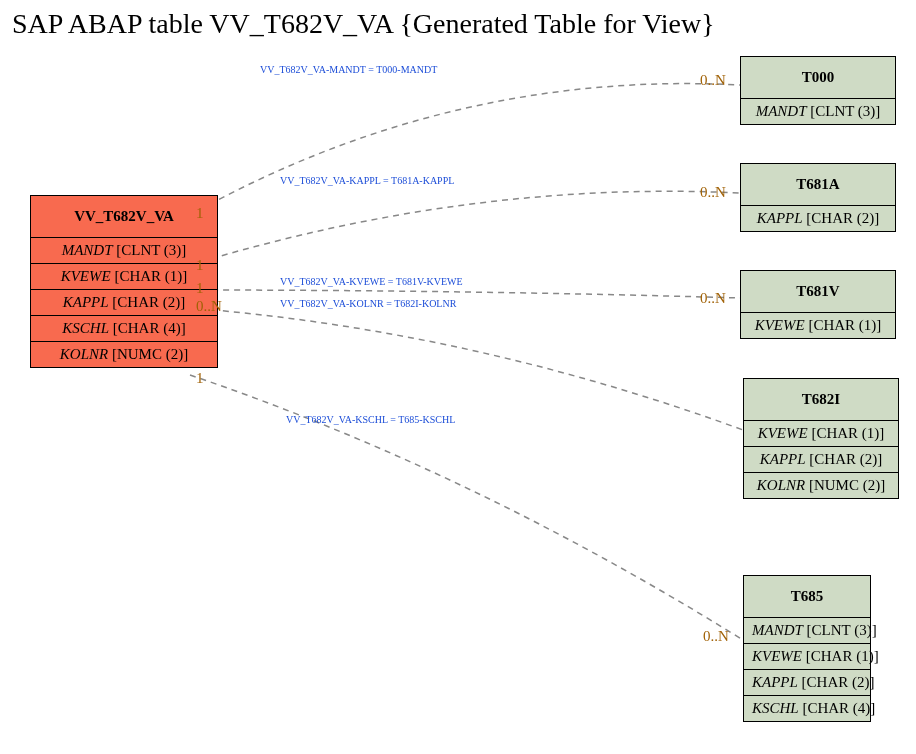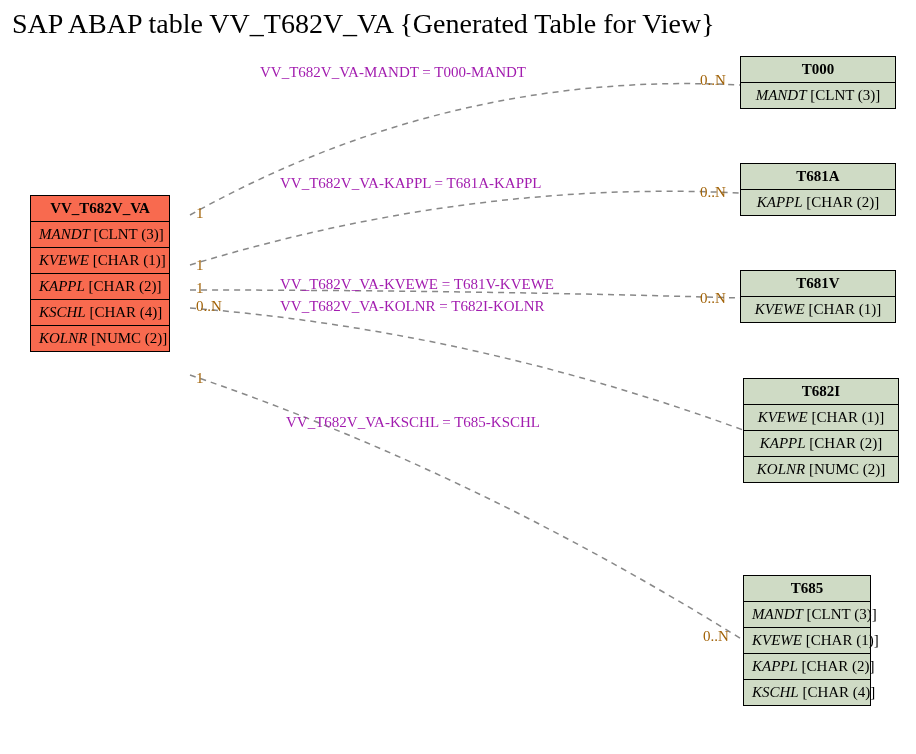--- a/index.html
+++ b/index.html
@@ -32,36 +32,36 @@
   .entity {
     position: absolute;
     border: 1px solid #000;
     font-size: 15px;
     text-align: center;
     background: #fff;
   }
   .entity .hdr {
     font-weight: bold;
     border-bottom: 1px solid #000;
-    padding: 4px 8px;
+    padding: 12px 8px;
     white-space: nowrap;
   }
   .entity .row {
     border-bottom: 1px solid #000;
     padding: 4px 8px;
     white-space: nowrap;
   }
   .entity .row:last-child { border-bottom: none; }
   .entity.main .hdr, .entity.main .row { background: #f86a4f; }
   .entity.rel .hdr, .entity.rel .row { background: #cfdbc5; }
   .fld { font-style: italic; }
   .edge-label {
     position: absolute;
-    font-size: 15px;
-    color: #a21caf;
+    font-size: 10px;
+    color: #1d4ed8;
     white-space: nowrap;
     background: transparent;
   }
   .card {
     position: absolute;
     font-size: 15px;
     color: #a16207;
     white-space: nowrap;
   }
 </style>
@@ -78,21 +78,21 @@
     <path d="M 190 265 Q 470 180 740 193"></path>
 
     <path d="M 190 290 Q 470 290 740 298"></path>
 
     <path d="M 190 308 Q 470 330 743 430"></path>
 
     <path d="M 190 375 Q 470 470 743 640"></path>
   </g>
 </svg>
 
-<div class="entity main" style="left:30px; top:195px; width:140px;">
+<div class="entity main" style="left:30px; top:195px; width:188px;">
   <div class="hdr">VV_T682V_VA</div>
   <div class="row"><span class="fld">MANDT</span> <span>[CLNT (3)]</span></div>
   <div class="row"><span class="fld">KVEWE</span> <span>[CHAR (1)]</span></div>
   <div class="row"><span class="fld">KAPPL</span> <span>[CHAR (2)]</span></div>
   <div class="row"><span class="fld">KSCHL</span> <span>[CHAR (4)]</span></div>
   <div class="row"><span class="fld">KOLNR</span> <span>[NUMC (2)]</span></div>
 </div>
 
 <div class="entity rel" style="left:740px; top:56px; width:156px;">
   <div class="hdr">T000</div>

